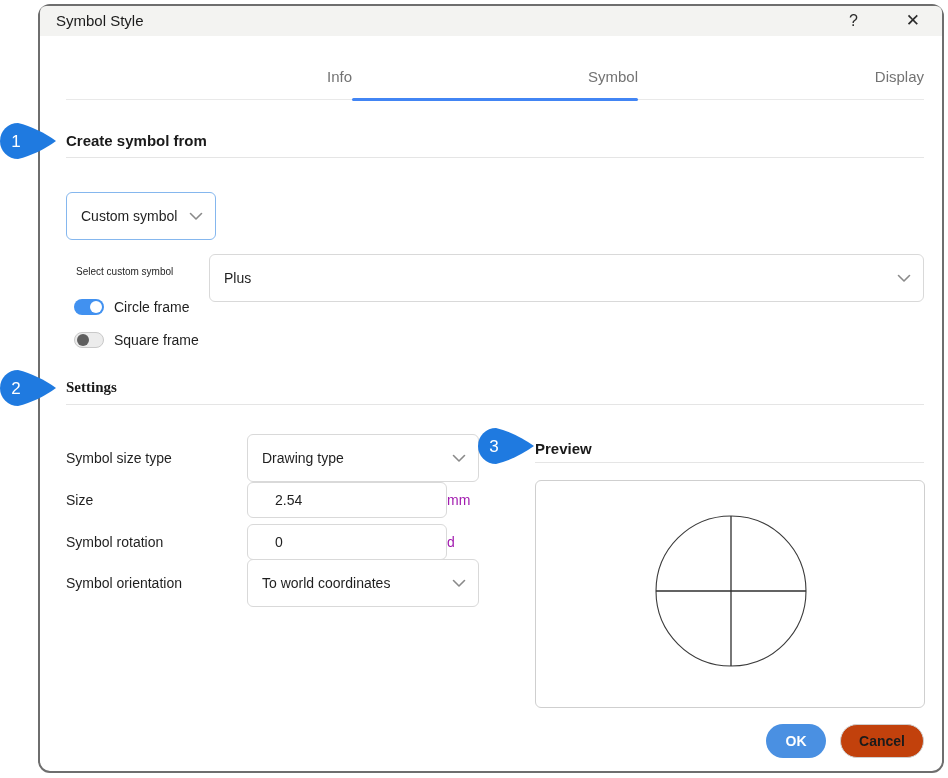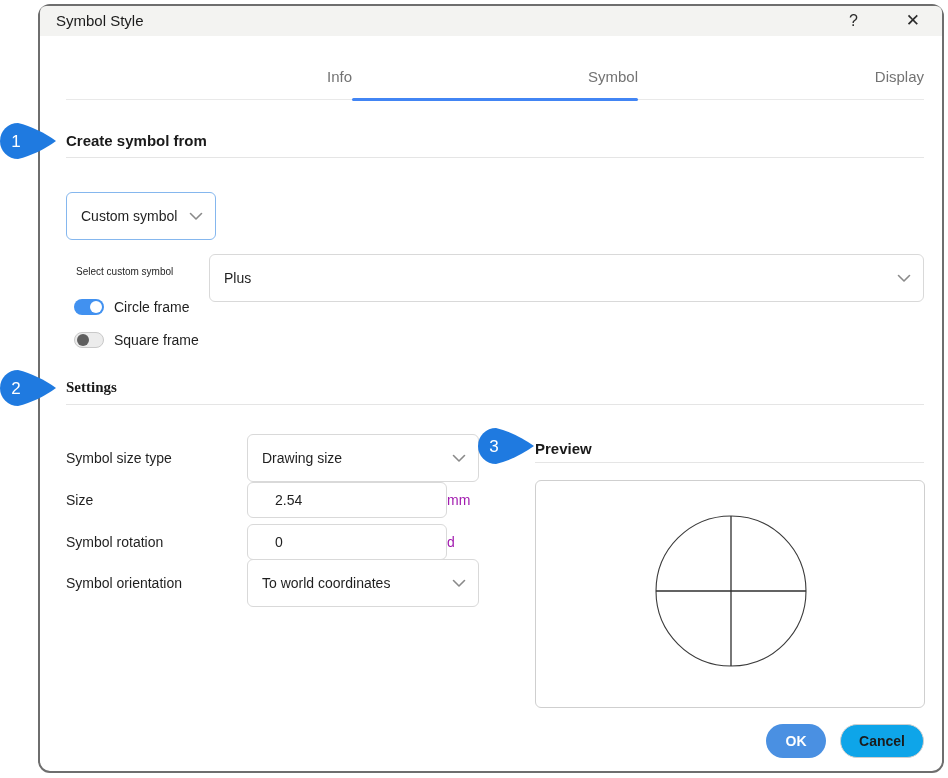--- a/index.html
+++ b/index.html
@@ -60,21 +60,21 @@
   .unit { font-size:14px; font-weight:400; color:#a21caf; }
 
   
   .preview-box { position:absolute; left:495px; top:474px; width:390px; height:228px;
     border:1px solid #cfcfcf; border-radius:6px; background:#fff; }
 
   
   .btn { position:absolute; top:718px; height:34px; border-radius:17px; font-size:14px; font-weight:700;
     display:flex; align-items:center; justify-content:center; cursor:pointer; }
   .btn-ok { left:726px; width:60px; background:var(--ok-button-blue, #4a90e2); color:#fff; border:none; }
-  .btn-cancel { left:800px; width:84px; background:#0ea5e9; color:#1b1b1b; border:1px solid #cfcfcf; }
+  .btn-cancel { left:800px; width:84px; background:#c2410c; color:#1b1b1b; border:1px solid #cfcfcf; }
 
   
   .callout { position:absolute; width:58px; height:36px; }
   .callout svg { display:block; }
 </style>
 </head>
 <body>
 
 <div class="canvas">
 
@@ -122,21 +122,21 @@
         </div>
       <span class="toggle-label">Square frame</span>
     </div>
 
     <div class="heading" style="left:26px; top:373px;font-family:Liberation Serif, serif;">Settings</div>
     <div class="divider" style="left:26px; top:398px; width:858px;"></div>
 
     <div class="srow" style="top:434px;">
       <span class="slabel">Symbol size type</span>
       <div class="dd w232">
-        <span>Drawing size</span>
+        <span>Drawing type</span>
         <svg class="chev" width="14" height="9" viewBox="0 0 14 9">
           <path d="M1.5 1.5 L7 7 L12.5 1.5" stroke="#8a8a8a" stroke-width="1.6" fill="none" stroke-linecap="round" stroke-linejoin="round"></path>
         </svg>
       </div>
     </div>
 
     <div class="srow" style="top:476px;">
       <span class="slabel">Size</span>
       <input class="field w200" value="2.54" style="">
       <span class="unit">mm</span>

